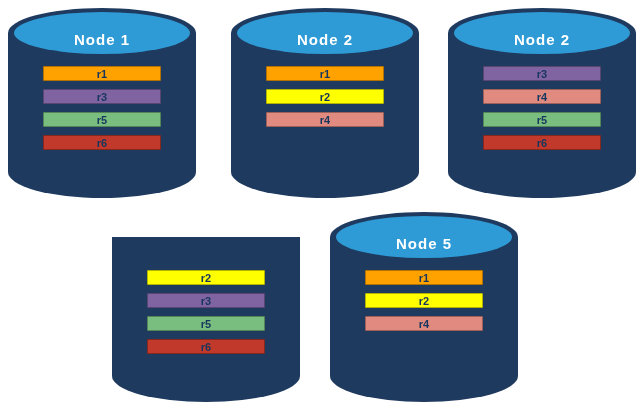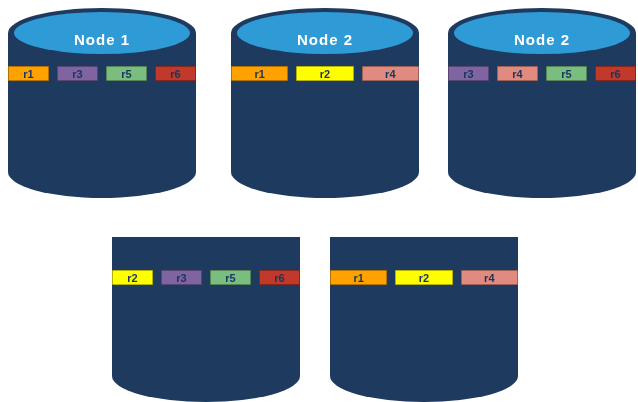--- a/index.html
+++ b/index.html
@@ -55,21 +55,21 @@
     font-size: 15px;
     font-weight: 700;
     letter-spacing: 1px;
     margin-top: 12px;
   }
   .bars {
     position: absolute;
     left: 0; right: 0;
     top: 58px;
     display: flex;
-    flex-direction: row;
+    flex-direction: column;
     align-items: center;
     gap: 8px;
   }
   .bar {
     width: 118px;
     height: 15px;
     line-height: 15px;
     text-align: center;
     font-size: 11px;
     font-weight: 700;
@@ -133,20 +133,25 @@
     <div class="bars">
       <div class="bar" style="background-color: rgb(255, 255, 0);">r2</div>
       <div class="bar" style="background-color: rgb(128, 100, 162);">r3</div>
       <div class="bar" style="background-color: rgb(121, 190, 126);">r5</div>
       <div class="bar" style="background-color: rgb(192, 57, 43);">r6</div>
     </div>
   </div>
 
   <div class="cyl pos-5">
     <div class="cyl-body"></div>
+    <div class="cyl-top">
+      <div class="cyl-top-inner">
+        <span class="cyl-label">Node 5</span>
+      </div>
+    </div>
     <div class="bars">
       <div class="bar" style="background-color: rgb(255, 162, 0);">r1</div>
       <div class="bar" style="background-color: rgb(255, 255, 0);">r2</div>
       <div class="bar" style="background-color: rgb(224, 138, 128);">r4</div>
     </div>
   </div>
 
 </div>
 
 </body></html>

